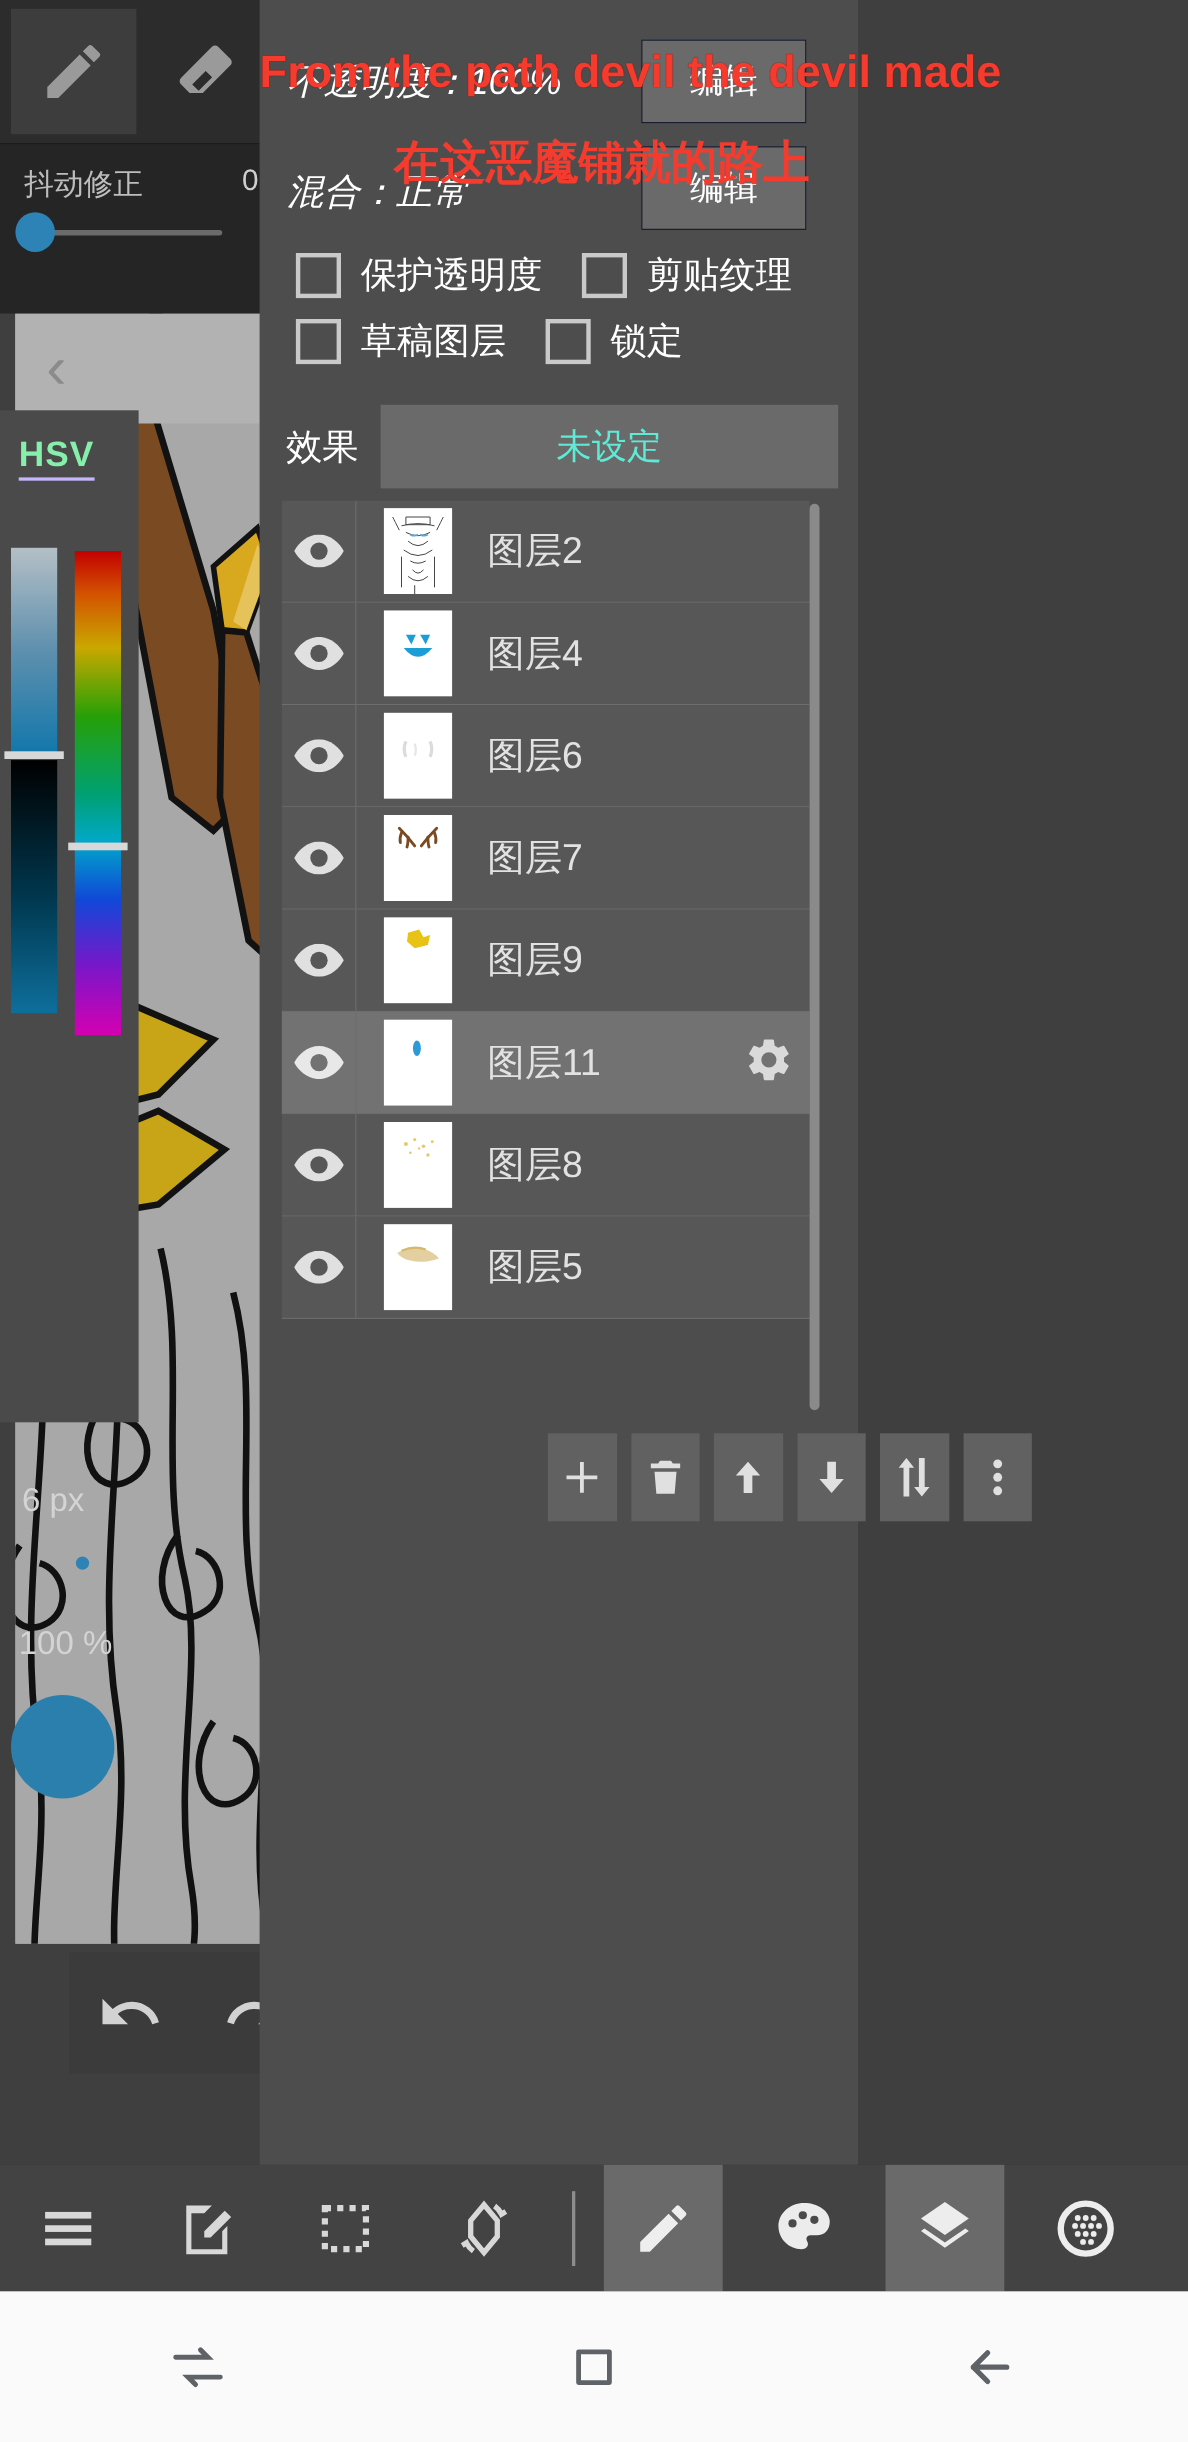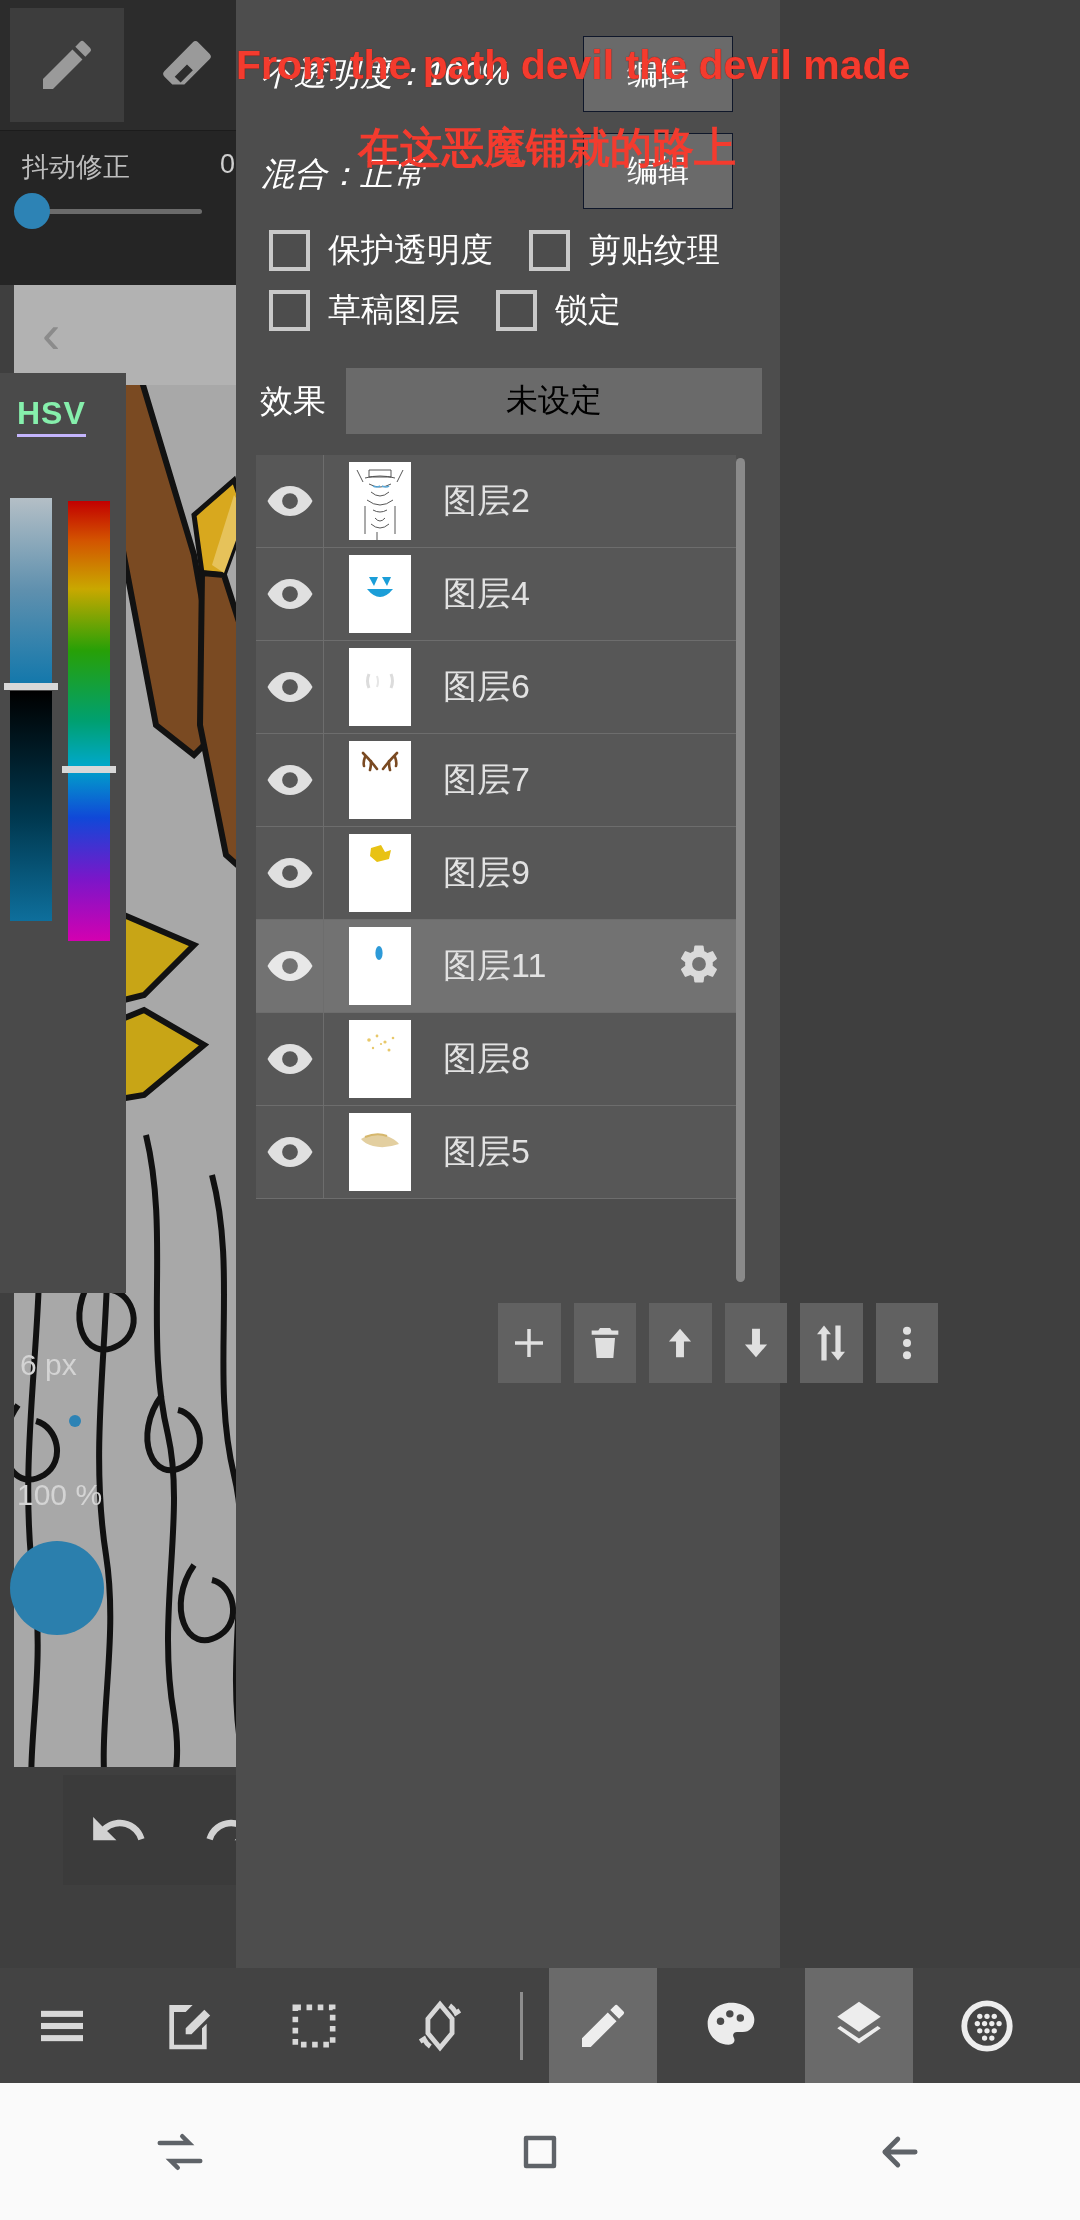--- a/index.html
+++ b/index.html
@@ -153,23 +153,23 @@
     flex:0 0 auto;
   }
   .cb-label { color:#ffffff; font-size:33px; margin-left:18px; white-space:nowrap; }
   .cb-gap { width:36px; flex:0 0 auto; }
 
   .effect-row {
     position:absolute; left:24px; top:368px; display:flex; align-items:center;
   }
   .effect-label { color:#ffffff; font-size:33px; }
   .effect-field {
-    margin-left:20px; width:416px; height:66px; background:#6a6a6a;
+    margin-left:20px; width:416px; height:76px; background:#6a6a6a;
     display:flex; align-items:center; justify-content:center;
-    color:#000000; font-size:32px;
+    color:#5eead4; font-size:32px;
   }
 
   
   .layer-list {
     position:absolute; left:20px; top:455px; width:500px; height:830px;
     overflow:hidden;
   }
   .layer-item {
     position:relative; width:480px; height:93px;
     background:#575757; border-bottom:1px solid #6d6d6d;

